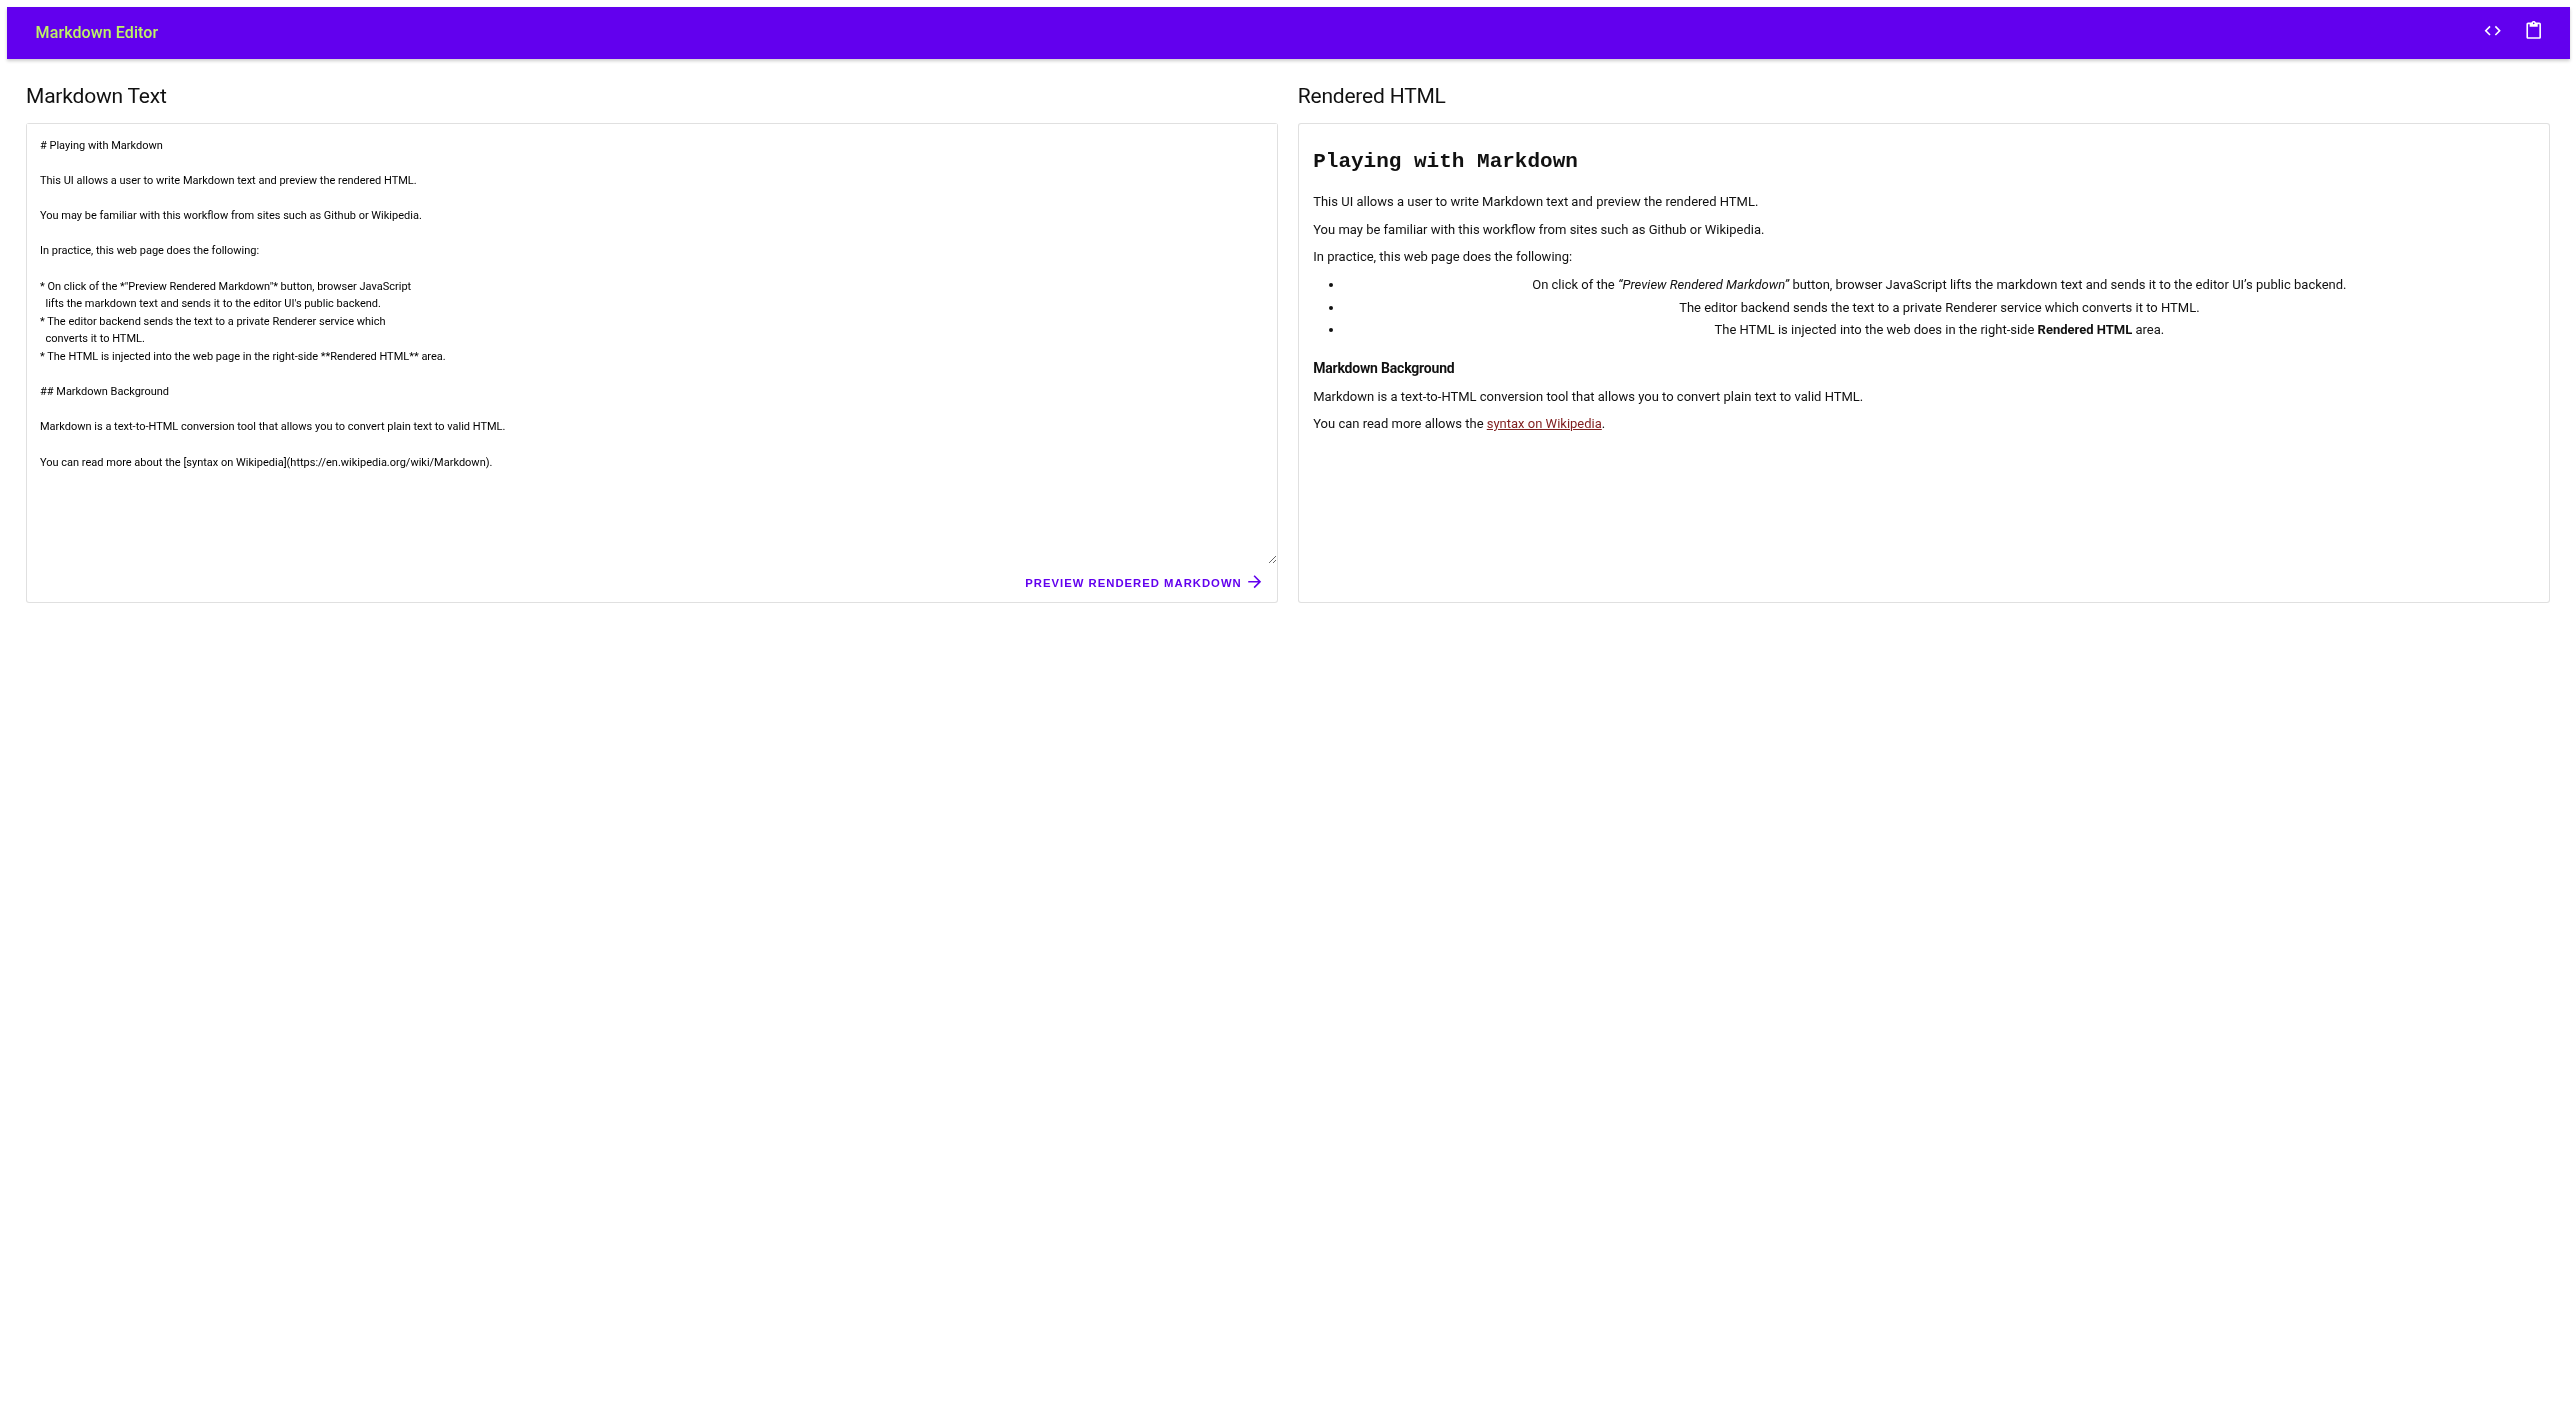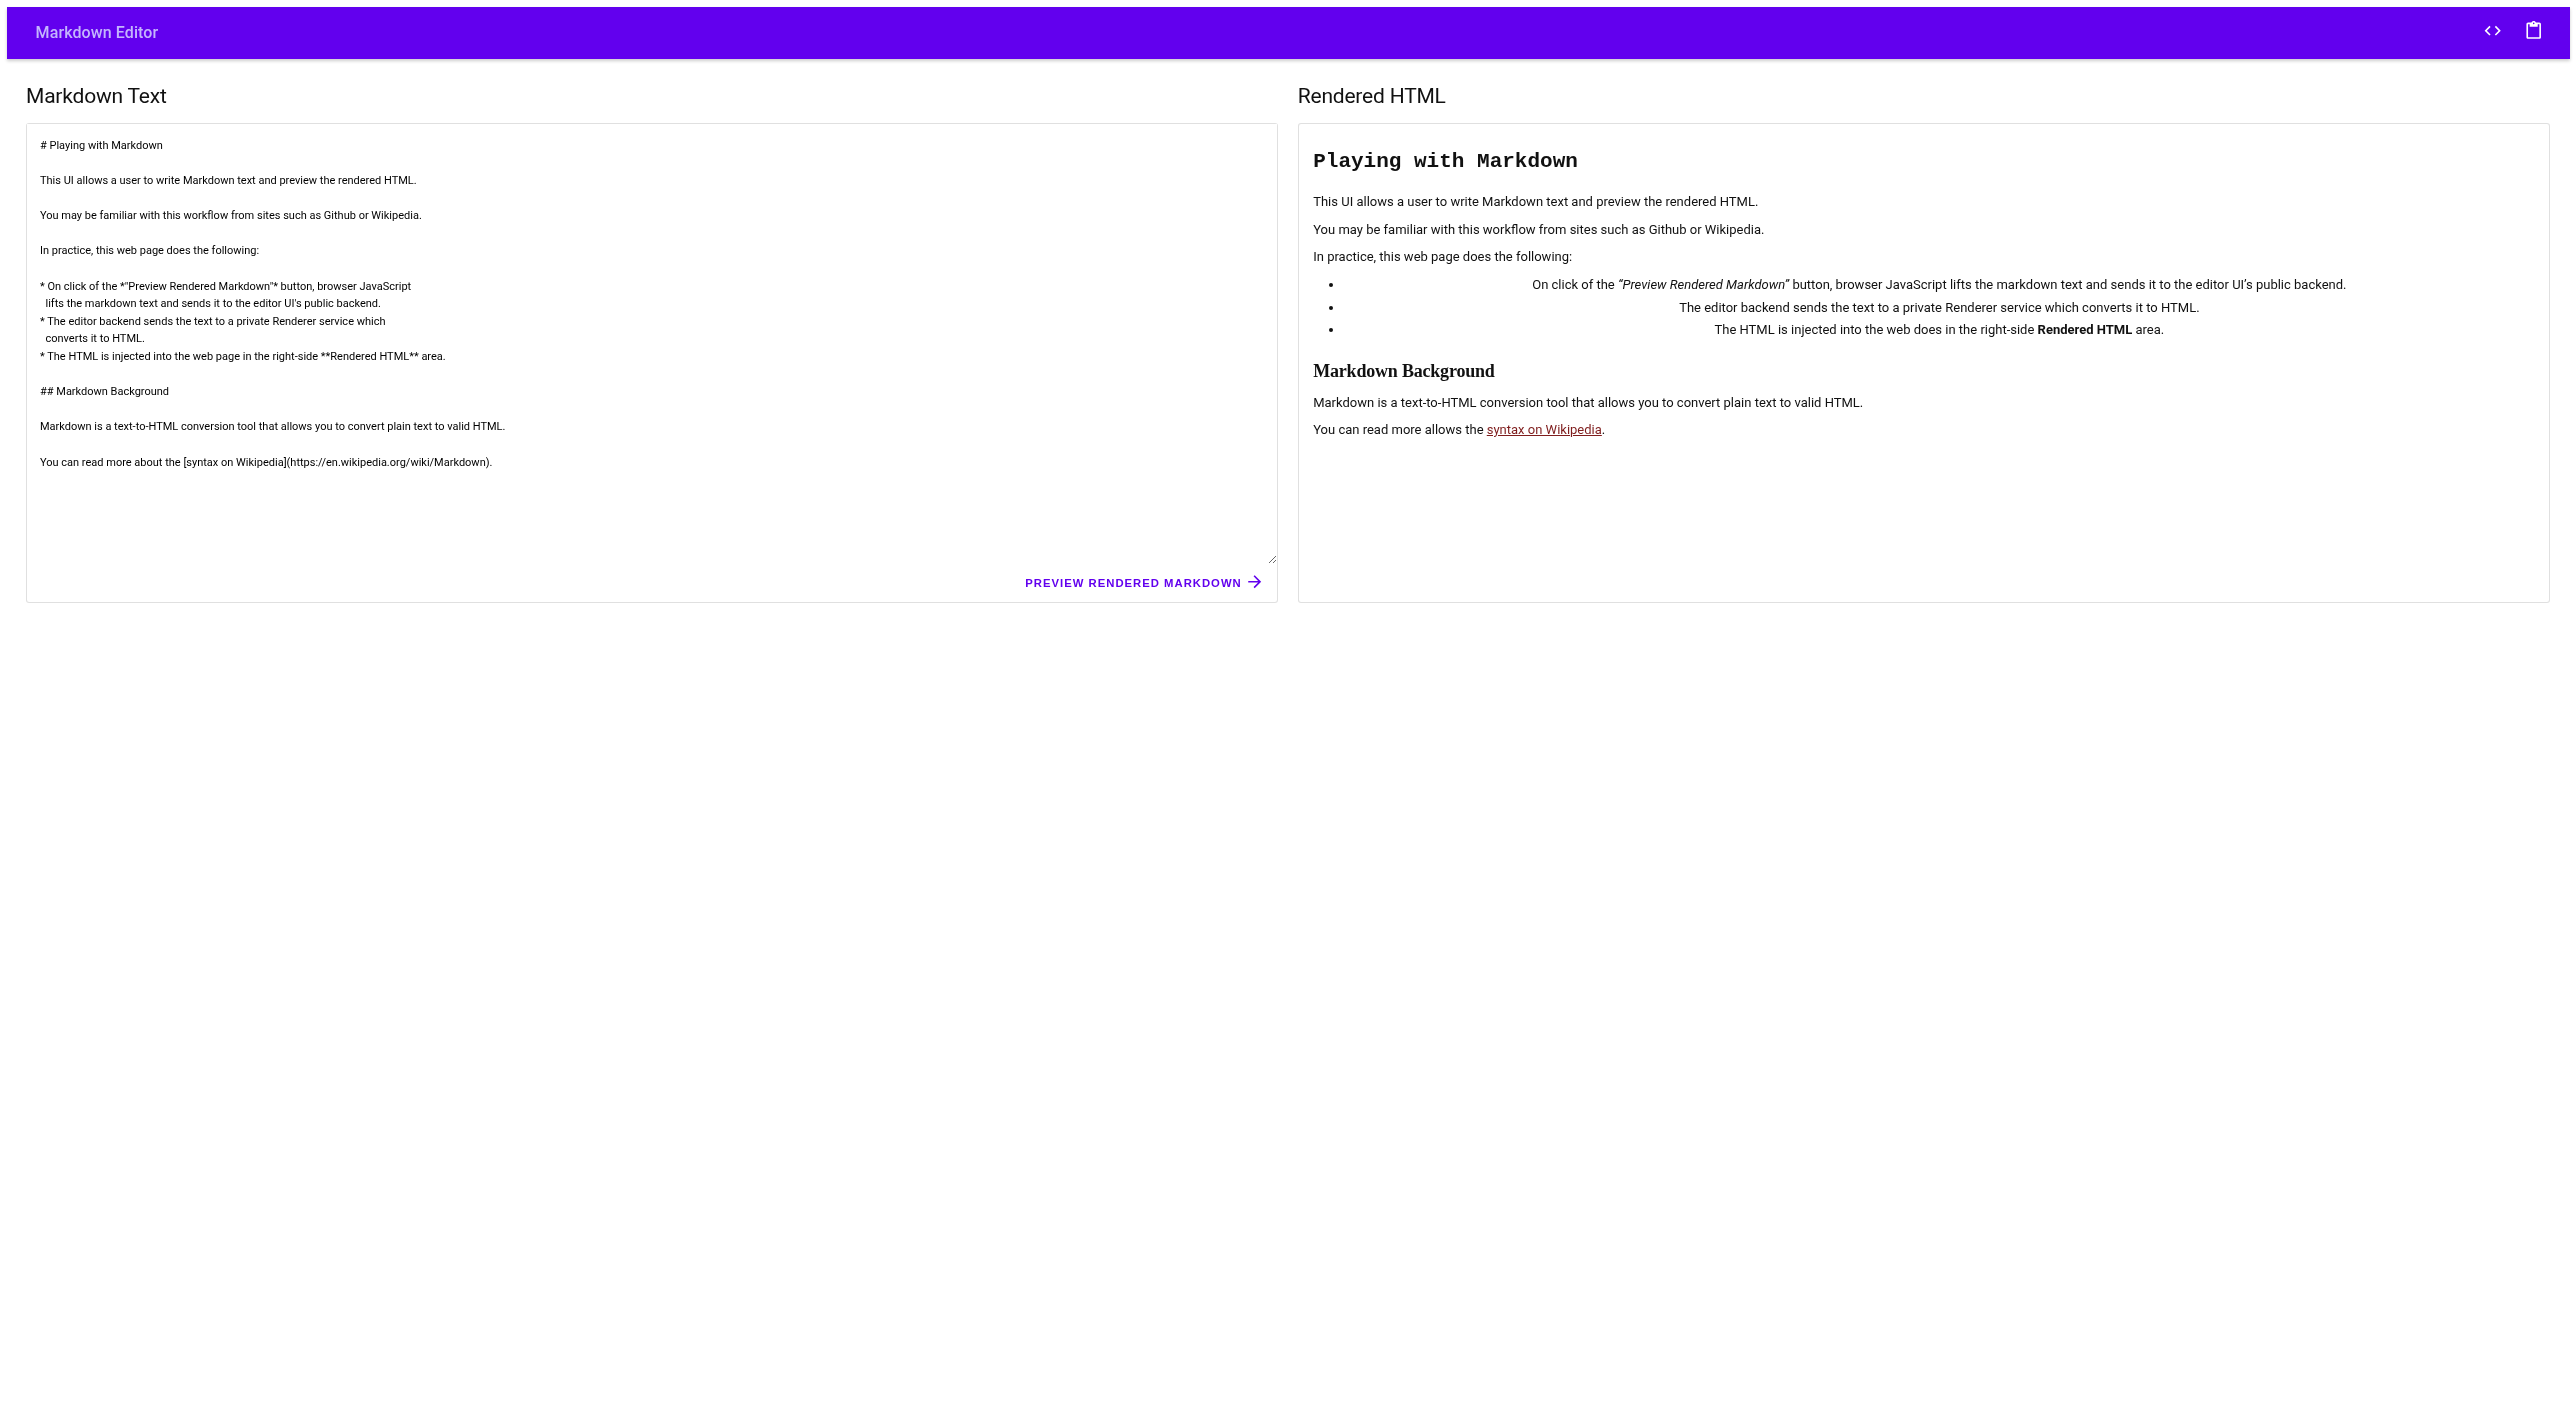--- a/index.html
+++ b/index.html
@@ -1,33 +1,33 @@
 <!DOCTYPE html>
 <html style="font-size:13px"><head>
 <meta charset="utf-8">
 <style>
 * { box-sizing: border-box; margin: 0; padding: 0; }
 body { font-family: Roboto, "Helvetica Neue", Arial, sans-serif; background: #fff; color: #111; }
-.app-bar { background: #6200ee; color: #c4b5fd; display: flex; align-items: center; justify-content: space-between; height: 52px; padding: 0 19.4px; margin: 6.5px; box-shadow: 0 1.6px 3.2px rgba(0,0,0,0.2); }
+.app-bar { background: #6200ee; color: #bef264; display: flex; align-items: center; justify-content: space-between; height: 52px; padding: 0 19.4px; margin: 6.5px; box-shadow: 0 1.6px 3.2px rgba(0,0,0,0.2); }
 .app-bar-title { font-size: 16px; font-weight: 500; letter-spacing: 0.1px; padding-left: 9.7px; }
 .app-bar-actions { display: flex; gap: 9.7px; }
 .icon-btn { width: 32px; height: 32px; display: flex; align-items: center; justify-content: center; border-radius: 50%; cursor: pointer; color: #fff; }
 .icon-btn svg { width: 19.4px; height: 19.4px; fill: currentColor; }
 .main { display: flex; gap: 19.4px; padding: 19.4px 26px; }
 .col { flex: 1 1 0; display: flex; flex-direction: column; }
 .col h2 { font-size: 21px; font-weight: 400; margin-bottom: 14.5px; letter-spacing: -0.2px; }
 .card { border: 0.8px solid rgba(0,0,0,0.12); border-radius: 3.2px; background: #fff; flex: 1 1 auto; display: flex; flex-direction: column; }
 textarea.md-input { width: 100%; border: none; outline: none; resize: both; padding: 13px; font-family: Roboto, "Helvetica Neue", Arial, sans-serif; font-size: 11px; line-height: 1.6; min-height: 440px; }
 .card-actions { display: flex; align-items: center; justify-content: flex-end; padding: 6.5px 13px 6.5px 13px; }
 .preview-btn { color: #6200ee; font-size: 11.3px; font-weight: 600; letter-spacing: 1px; text-transform: uppercase; background: none; border: none; cursor: pointer; padding: 6.5px 3.2px; }
 .arrow-btn { color: #6200ee; background: none; border: none; cursor: pointer; display: flex; align-items: center; }
 .arrow-btn svg { width: 19.4px; height: 19.4px; fill: currentColor; }
 .rendered { padding: 16px 14.5px; font-size: 13px; line-height: 1.5; flex: 1 1 auto; min-height: 477px; }
 .rendered h1 { font-size: 21px; font-weight: 700; margin: 6.5px 0 14.5px; font-family: Liberation Mono, monospace; }
-.rendered h2 { font-size: 18px; font-weight: 700; margin: 18px 0 1px; font-family: Liberation Serif, serif; }
+.rendered h2 { font-size: 14px; font-weight: 700; margin: 18px 0 1px; }
 .rendered p { margin: 8px 0; }
 .rendered ul { margin: 8px 0 8px 31px; }
 .rendered ul li { margin: 3.2px 0; list-style: disc; text-align: center; }
 .rendered em { font-style: italic; }
 .rendered strong { font-weight: 700; }
 .rendered a { color: #7f1d1d; text-decoration: underline; }
 </style>
 </head>
 <body>
 

